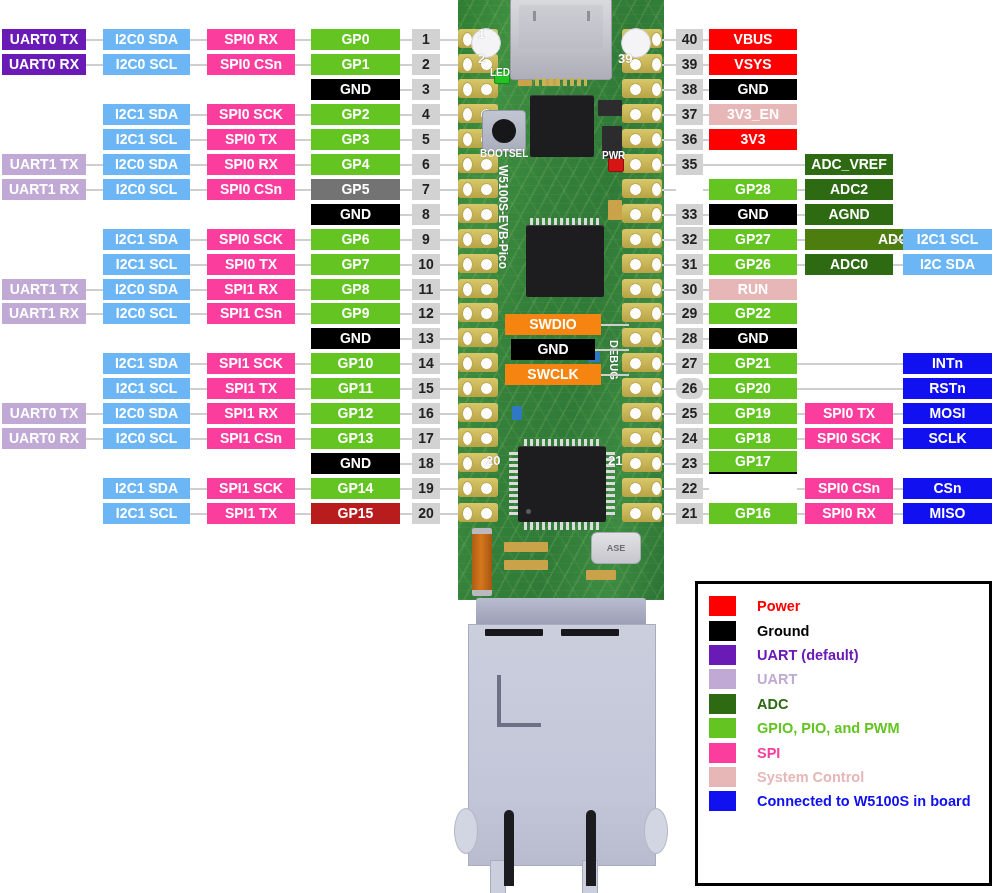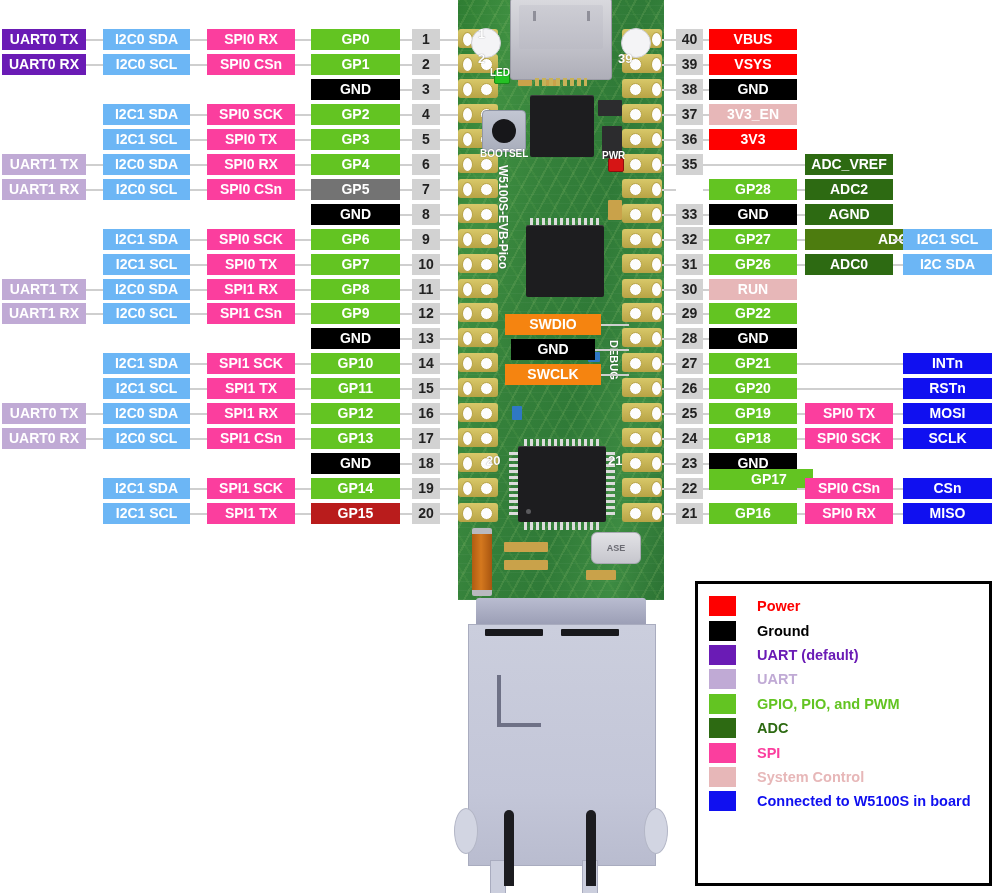--- a/index.html
+++ b/index.html
@@ -540,21 +540,21 @@
     <div class="conn" style="left:703px;width:6px;top:338.4px;"></div>
     <div class="box cR0" style="top:328.4px;background:#000000;">GND</div>
     <div class="conn" style="left:658px;width:18px;top:363.34999999999997px;"></div>
     <div class="pinnum cRn" style="top:353.34999999999997px;">27</div>
     <div class="conn" style="left:703px;width:6px;top:363.34999999999997px;"></div>
     <div class="box cR0" style="top:353.34999999999997px;background:#63c422;">GP21</div>
     <div class="conn" style="left:893px;width:10px;top:363.34999999999997px;"></div>
     <div class="box cR2" style="top:353.34999999999997px;background:#1010f0;">INTn</div>
     <div class="conn" style="left:797px;width:106px;top:363.34999999999997px;"></div>
     <div class="conn" style="left:658px;width:18px;top:388.3px;"></div>
-    <div class="pinnum cRn" style="top:378.3px;">26</div>
+    <div class="pinnum cRn" style="top:378.3px;border-radius:8px;">26</div>
     <div class="conn" style="left:703px;width:6px;top:388.3px;"></div>
     <div class="box cR0" style="top:378.3px;background:#63c422;">GP20</div>
     <div class="conn" style="left:893px;width:10px;top:388.3px;"></div>
     <div class="box cR2" style="top:378.3px;background:#1010f0;">RSTn</div>
     <div class="conn" style="left:797px;width:106px;top:388.3px;"></div>
     <div class="conn" style="left:658px;width:18px;top:413.25px;"></div>
     <div class="pinnum cRn" style="top:403.25px;">25</div>
     <div class="conn" style="left:703px;width:6px;top:413.25px;"></div>
     <div class="box cR0" style="top:403.25px;background:#63c422;">GP19</div>
     <div class="conn" style="left:797px;width:8px;top:413.25px;"></div>
@@ -569,21 +569,21 @@
     <div class="box cR1" style="top:428.2px;background:#fb3e9e;">SPI0 SCK</div>
     <div class="conn" style="left:893px;width:10px;top:438.2px;"></div>
     <div class="box cR2" style="top:428.2px;background:#1010f0;">SCLK</div>
     <div class="conn" style="left:658px;width:18px;top:463.15px;"></div>
     <div class="pinnum cRn" style="top:453.15px;">23</div>
     <div class="conn" style="left:703px;width:6px;top:463.15px;"></div>
     <div class="box cR0" style="top:453.15px;background:#000000;">GND</div>
     <div class="conn" style="left:658px;width:18px;top:488.09999999999997px;"></div>
     <div class="pinnum cRn" style="top:478.09999999999997px;">22</div>
     <div class="conn" style="left:703px;width:6px;top:488.09999999999997px;"></div>
-    <div class="box cR0" style="top:469px;background:#63c422;padding-left:16px;">GP17</div>
+    <div class="box cR0" style="top:451px;background:#63c422;">GP17</div>
     <div class="conn" style="left:797px;width:8px;top:488.09999999999997px;"></div>
     <div class="box cR1" style="top:478.09999999999997px;background:#fb3e9e;">SPI0 CSn</div>
     <div class="conn" style="left:893px;width:10px;top:488.09999999999997px;"></div>
     <div class="box cR2" style="top:478.09999999999997px;background:#1010f0;">CSn</div>
     <div class="conn" style="left:658px;width:18px;top:513.05px;"></div>
     <div class="pinnum cRn" style="top:503.05px;">21</div>
     <div class="conn" style="left:703px;width:6px;top:513.05px;"></div>
     <div class="box cR0" style="top:503.05px;background:#63c422;">GP16</div>
     <div class="conn" style="left:797px;width:8px;top:513.05px;"></div>
     <div class="box cR1" style="top:503.05px;background:#fb3e9e;">SPI0 RX</div>
@@ -611,28 +611,28 @@
     </div>
     <div class="lg-row">
       <div class="lg-sw" style="background:#6a1bb5;"></div>
       <div class="lg-tx" style="color:#6a1bb5;">UART  (default)</div>
     </div>
     <div class="lg-row">
       <div class="lg-sw" style="background:#c0aad5;"></div>
       <div class="lg-tx" style="color:#c0aad5;">UART</div>
     </div>
     <div class="lg-row">
+      <div class="lg-sw" style="background:#2d6a12;"></div>
+      <div class="lg-tx" style="color:#2d6a12;">ADC</div>
+    </div>
+    <div class="lg-row">
       <div class="lg-sw" style="background:#63c422;"></div>
       <div class="lg-tx" style="color:#63c422;">GPIO, PIO, and PWM</div>
     </div>
     <div class="lg-row">
-      <div class="lg-sw" style="background:#2d6a12;"></div>
-      <div class="lg-tx" style="color:#2d6a12;">ADC</div>
-    </div>
-    <div class="lg-row">
       <div class="lg-sw" style="background:#fb3e9e;"></div>
       <div class="lg-tx" style="color:#fb3e9e;">SPI</div>
     </div>
     <div class="lg-row">
       <div class="lg-sw" style="background:#e7b7b8;"></div>
       <div class="lg-tx" style="color:#e7b7b8;">System Control</div>
     </div>
     <div class="lg-row">
       <div class="lg-sw" style="background:#1010f0;"></div>
       <div class="lg-tx" style="color:#1010f0;">Connected to W5100S in board</div>

